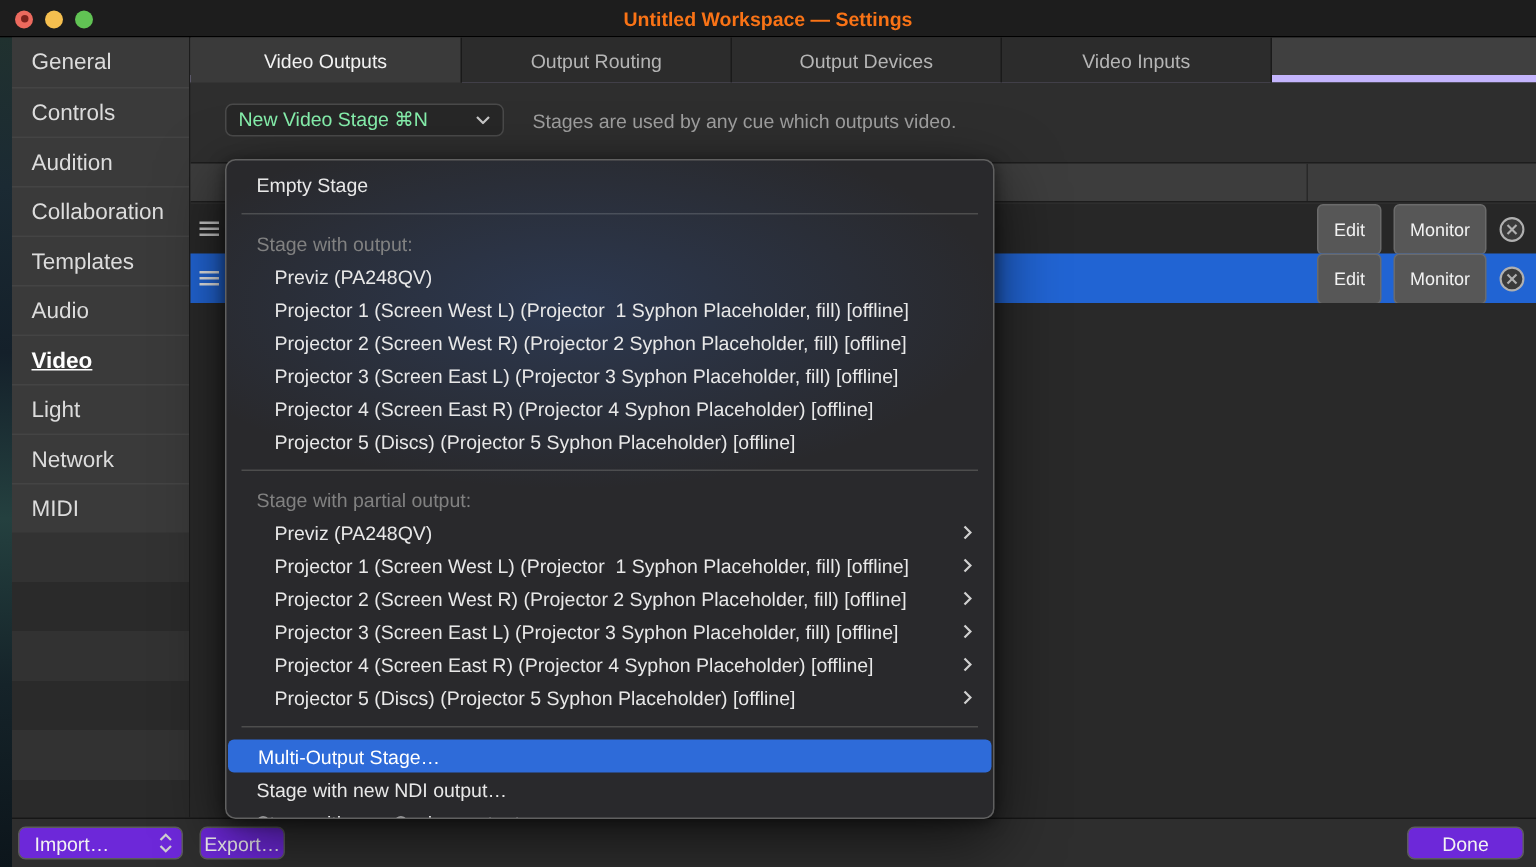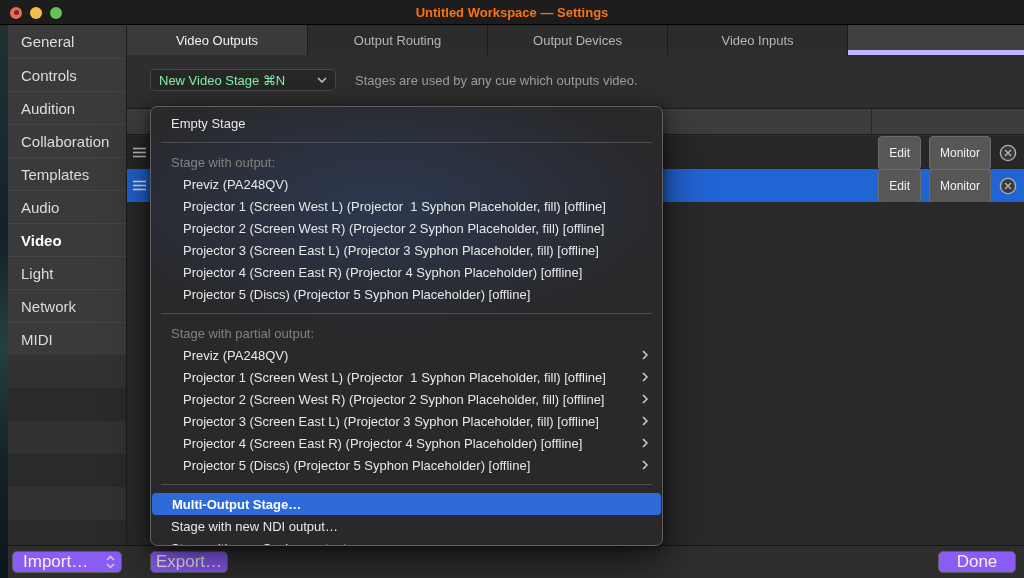--- a/index.html
+++ b/index.html
@@ -34,21 +34,21 @@
     background:repeating-linear-gradient(180deg,#323232 0 33px,#2a2a2a 33px 66px);
     border-right:1px solid #1c1c1c;
   }
   .side-item {
     height:33px; display:flex; align-items:center; padding-left:13px;
     background:#3a3a3a; border-top:1px solid #444; font-size:15px; color:#dcdcdc;
     cursor:default;
     text-align:right;
   }
   .side-item:first-child { border-top:none; }
-  .side-item.selected { color:#ffffff; font-weight:bold; }
+  .side-item.selected { color:#ffffff; font-weight:bold;text-decoration:underline; }
 
   
   .tabstrip {
     position:absolute; left:127px; top:25px; width:897px; height:30px;
     background:#404040; display:flex; border-bottom:5px solid #c4b5fd;
   }
   .tab {
     width:180px; height:30px; display:flex; align-items:center; justify-content:center;
     background:#2c2c2c; color:#b5b5b5; border-right:1px solid #1a1a1a; font-size:13px;
   }
@@ -89,46 +89,46 @@
   .close-btn { margin-right:7px; width:18px; height:18px; display:flex; }
   .below-rows { position:absolute; left:0; top:147px; width:897px; height:343px; background:#292929; }
 
   
   .footer {
     position:absolute; left:8px; top:545px; width:1016px; height:33px;
     background:#2e2e2e; border-top:1px solid #161616;
     display:flex; align-items:center;
   }
   .f-btn {
-    height:22px; background:#8b5cf6; border:1px solid #5c5c5c; border-radius:5px;
-    color:#f2f2f2; font-size:17px; display:flex; align-items:center; justify-content:center;
+    height:22px; background:#6d28d9; border:1px solid #5c5c5c; border-radius:5px;
+    color:#f2f2f2; font-size:13px; display:flex; align-items:center; justify-content:center;
   }
   .import-popup { margin-left:4px; width:110px; padding:0 6px 0 10px; justify-content:space-between; }
-  .export-btn { margin-left:28px; width:78px; }
+  .export-btn { margin-left:11px; width:57px; }
   .done-btn { position:absolute; right:8px; top:5px; width:78px; }
 
   
   .menu {
     position:absolute; left:150px; top:106px; width:513px; height:440px;
     background:#29292c; border:1px solid #606060; border-radius:7px;
     box-shadow:0 14px 44px rgba(0,0,0,.6), 0 2px 10px rgba(0,0,0,.5);
     padding-top:5px; overflow:hidden; z-index:10;
   }
   .menu::before {
     content:""; position:absolute; inset:0; pointer-events:none;
     background:radial-gradient(80% 40% at 45% 22%, rgba(52,96,175,.28), rgba(52,96,175,0) 70%);
   }
   .mi {
     position:relative; height:22px; display:flex; align-items:center;
     padding:0 14px 0 20px; color:#e8e8e8; font-size:13px;
   }
   .mi .mi-label { white-space:pre; flex:1; }
   .mi.indent { padding-left:32px; }
   .mi.header { color:#818181; }
-  .mi.hl { background:#2e6bd9; margin:0 1px; border-radius:4px; color:#fff;font-weight:bold; }
+  .mi.hl { background:#2e6bd9; margin:0 1px; border-radius:4px; color:#fff; }
   .menu-sep { height:1px; background:#4d4d4d; margin:8px 10px 8px 10px; }
   .sub-chevron { display:flex; margin-left:10px; }
 
   svg { display:block; }
 </style>
 </head>
 <body>
 
 <div id="app">
 

